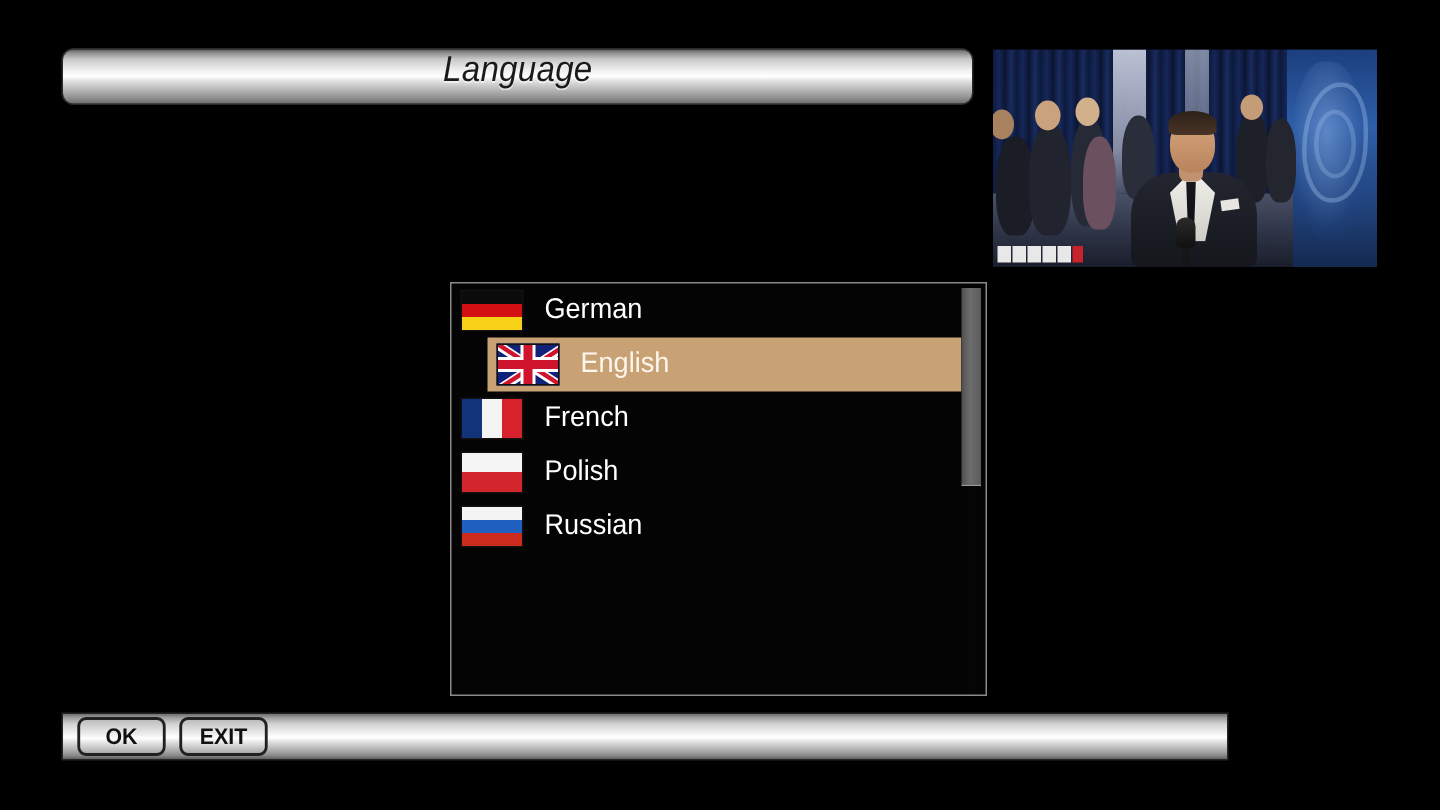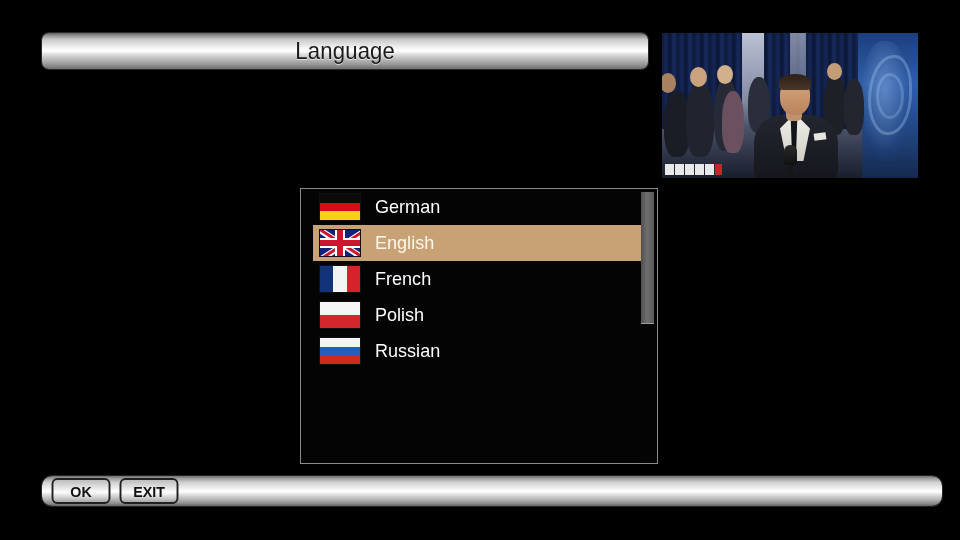--- a/index.html
+++ b/index.html
@@ -11,21 +11,21 @@
   #screen{position:absolute;left:0;top:0;width:960px;height:540px;background:#000;}
 
   
   #title-bar{
     position:absolute;left:42px;top:33px;width:606px;height:36px;
     border-radius:7px;
     background:linear-gradient(to bottom,
        #5d5d5d 0%, #8c8c8c 6%, #c9c9c9 18%, #f2f2f2 40%,
        #ffffff 50%, #e2e2e2 58%, #bdbdbd 72%, #9a9a9a 86%, #6f6f6f 100%);
     box-shadow:0 0 0 1px #2a2a2a;
-    display:flex;align-items:center;justify-content:center;
+    display:flex;align-items:flex-start;justify-content:center;font-style:italic;
   }
   #title-text{
     font-size:24px;color:#1a1a1a;letter-spacing:.2px;
     font-family:"Liberation Sans Narrow","Liberation Sans",sans-serif;
     transform:scaleX(.92);transform-origin:center;
     text-shadow:0 1px 0 rgba(255,255,255,.55);
   }
 
   
   #desc-panel{
@@ -98,25 +98,25 @@
   
   #v-logo{left:3px;top:130px;height:12px;display:flex;align-items:center;gap:1px;}
   .logo-cell{width:9px;height:11px;background:#e8e8e8;}
   .logo-cell.red{background:#c7232b;width:7px;}
 
   
   #list-panel{
     position:absolute;left:300px;top:188px;width:358px;height:276px;
     background:#040404;border:1px solid #8a8a8a;box-sizing:border-box;
   }
-  #list-items{position:absolute;left:12px;top:0;width:340px;}
+  #list-items{position:absolute;left:0;top:0;width:340px;}
   .list-row{
     height:36px;display:flex;align-items:center;padding-left:6px;box-sizing:border-box;
   }
-  .list-row.selected{background:#c8a274;}
+  .list-row.selected{background:#c8a274;margin-left:24px;}
   .flag{
     width:42px;height:28px;flex:0 0 42px;position:relative;overflow:hidden;
     border:1px solid #111;box-sizing:border-box;
   }
   .row-label{
     margin-left:14px;font-size:19px;color:#ffffff;
     font-family:"Liberation Sans Narrow","Liberation Sans",sans-serif;
     transform:scaleX(.95);transform-origin:left center;white-space:nowrap;
   }
   .list-row.selected .row-label{color:#fdf6ec;}
@@ -145,22 +145,22 @@
   .uk-hr{left:0;top:10px;width:42px;height:6px;background:#cf152d;}
 
   
   #scroll-track{position:absolute;right:3px;top:3px;width:13px;height:270px;background:#050505;}
   #scroll-thumb{position:absolute;left:0;top:0;width:13px;height:131px;
     background:linear-gradient(to right,#4f4f4f,#6e6e6e 45%,#5a5a5a);
     border-bottom:1px solid #9a9a9a;}
 
   
   #bottom-bar{
-    position:absolute;left:42px;top:476px;width:900px;height:30px;
-    border-radius:10px;
+    position:absolute;left:42px;top:476px;width:776px;height:30px;
+    border-radius:0;
     background:linear-gradient(to bottom,
        #6e6e6e 0%, #9d9d9d 8%, #d2d2d2 22%, #f4f4f4 44%,
        #ffffff 52%, #e0e0e0 62%, #b5b5b5 78%, #8a8a8a 92%, #5f5f5f 100%);
     box-shadow:0 0 0 1px #242424;
     display:flex;align-items:center;padding-left:8px;box-sizing:border-box;gap:6px;
   }
   .bar-btn{
     height:22px;min-width:40px;padding:0 9px;border:2px solid #202020;border-radius:6px;
     background:linear-gradient(to bottom,#bdbdbd,#efefef 45%,#ffffff 55%,#cfcfcf 80%,#a8a8a8);
     display:flex;align-items:center;justify-content:center;

